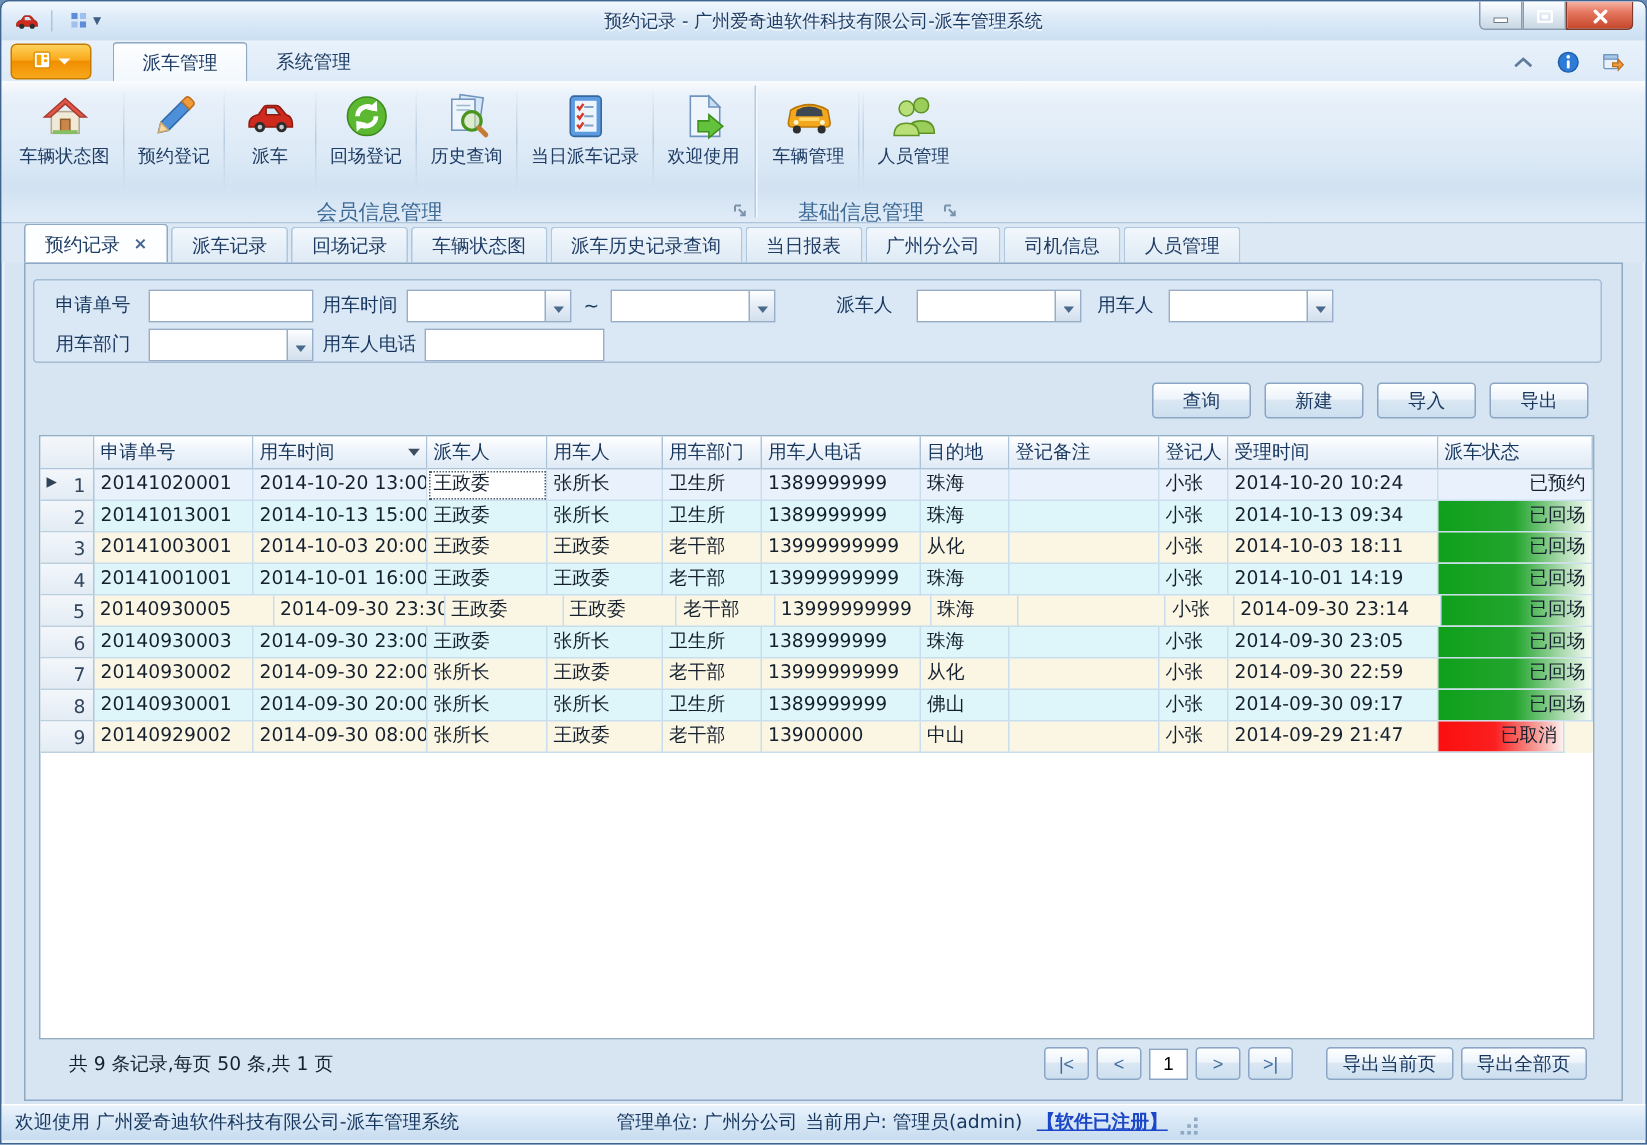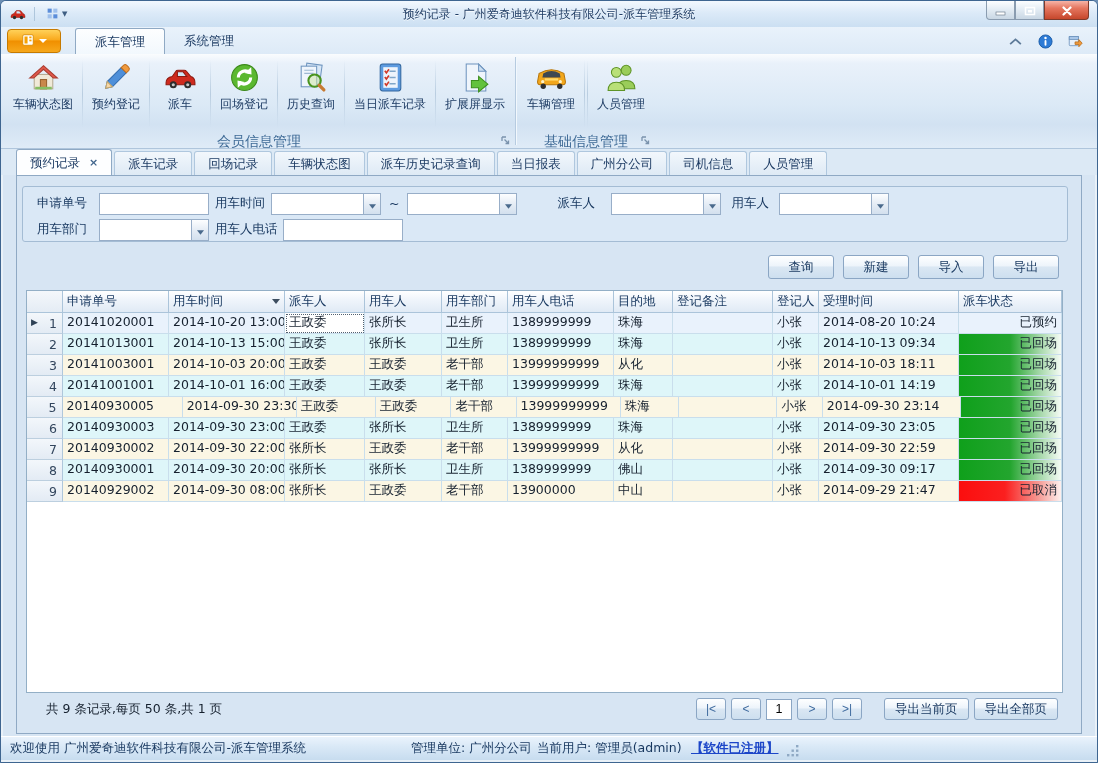--- a/index.html
+++ b/index.html
@@ -302,21 +302,21 @@
             </div>
             <span class="rbtn-sep"></span>
             <div class="rbtn">
               <span class="ricon icon">
                 <svg viewBox="0 0 32 32">
                   <path d="M7 3 h12 l7 7 v19 h-19 z" fill="#EFF5FC" stroke="#6E94BE"></path>
                   <path d="M19 3 l7 7 h-7 z" fill="#CBDFF2" stroke="#6E94BE"></path>
                   <path d="M12 19 h7 v-4 l9 7.5 -9 7.5 v-4 h-7 z" fill="#62C23C" stroke="#3C8E1D"></path>
                 </svg>
               </span>
-              <div class="rlabel">扩展屏显示</div>
+              <div class="rlabel">欢迎使用</div>
             </div>
           </div>
           <div class="rgroup-foot"><span class="rgroup-label">会员信息管理</span><span class="launcher icon">
               <svg viewBox="0 0 10 10">
                 <path d="M2 2 h4 M2 2 v4" stroke="#7A92AC" stroke-width="1.3" fill="none"></path>
                 <path d="M4.5 4.5 l4 4 M8.5 5.5 v3 h-3" stroke="#7A92AC" stroke-width="1.3" fill="none"></path>
               </svg>
             </span></div>
         </div>
         <div class="rgroup-sep"></div>
@@ -501,21 +501,21 @@
             </div>
             <div class="gcell" style="width:106px">20141020001</div>
             <div class="gcell" style="width:116px">2014-10-20 13:00</div>
             <div class="gcell focused" style="width:80px">王政委</div>
             <div class="gcell" style="width:77px">张所长</div>
             <div class="gcell" style="width:66px">卫生所</div>
             <div class="gcell" style="width:106px">1389999999</div>
             <div class="gcell" style="width:59px">珠海</div>
             <div class="gcell" style="width:100px"></div>
             <div class="gcell" style="width:46px">小张</div>
-            <div class="gcell" style="width:140px">2014-08-20 10:24</div>
+            <div class="gcell" style="width:140px">2014-10-20 10:24</div>
             <div class="gcell status reserved" style="width:103px">已预约</div>
           </div>
           <div class="grow alt-cyan">
             <div class="gcell indicator" style="width:36px">
               <span class="rownum">2</span>
             </div>
             <div class="gcell" style="width:106px">20141013001</div>
             <div class="gcell" style="width:116px">2014-10-13 15:00</div>
             <div class="gcell" style="width:80px">王政委</div>
             <div class="gcell" style="width:77px">张所长</div>
@@ -630,21 +630,21 @@
             <div class="gcell" style="width:106px">20140929002</div>
             <div class="gcell" style="width:116px">2014-09-30 08:00</div>
             <div class="gcell" style="width:80px">张所长</div>
             <div class="gcell" style="width:77px">王政委</div>
             <div class="gcell" style="width:66px">老干部</div>
             <div class="gcell" style="width:106px">13900000</div>
             <div class="gcell" style="width:59px">中山</div>
             <div class="gcell" style="width:100px"></div>
             <div class="gcell" style="width:46px">小张</div>
             <div class="gcell" style="width:140px">2014-09-29 21:47</div>
-            <div class="gcell status cancelled" style="width:103px">已取消</div>
+            <div class="gcell status cancelled" style="width:84px">已取消</div>
           </div>
         </div>
     </div>
 
     <div class="pager-row">
       <span class="summary">共 9 条记录,每页 50 条,共 1 页</span>
       <span class="pager-right">
         <button class="pbtn">|&lt;</button>
         <button class="pbtn">&lt;</button>
         <input class="page-input" value="1" style="">

